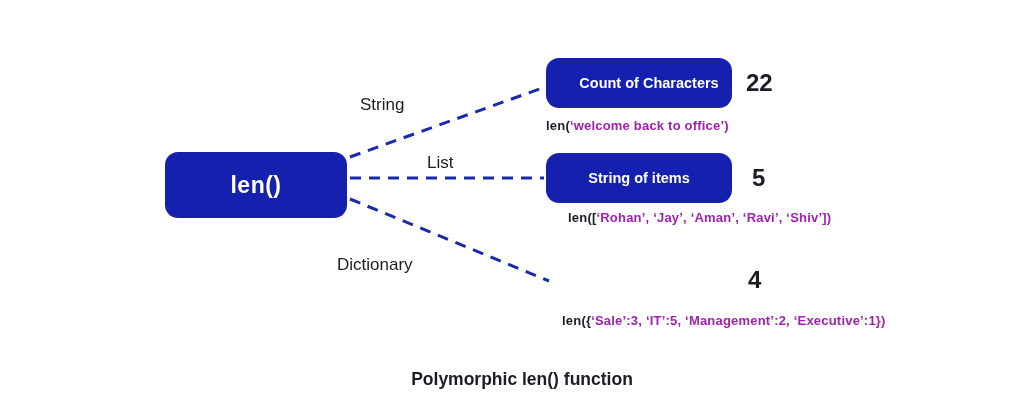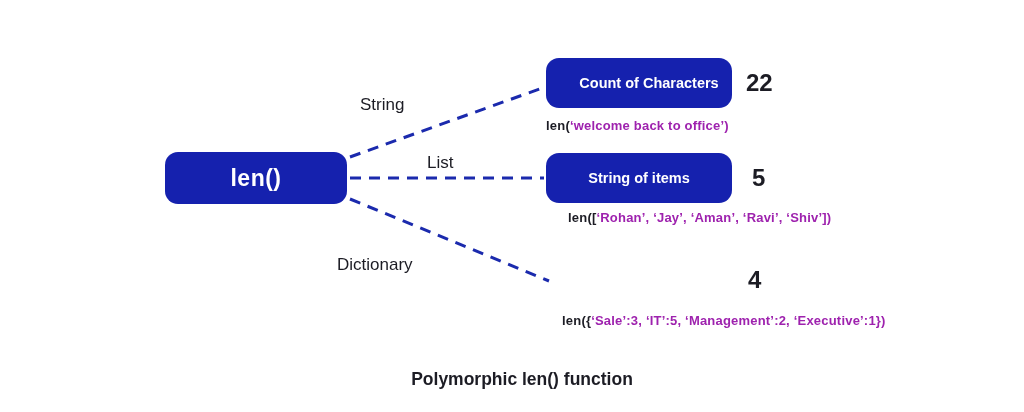--- a/index.html
+++ b/index.html
@@ -26,21 +26,21 @@
   }
   .node{
     position:absolute;
     background:var(--node-blue,#1521ae);
     color:#ffffff;
     border-radius:13px;
     display:flex; align-items:center; justify-content:center;
     font-weight:700;
     text-align:center;
   }
-  .root-node{ left:165px; top:152px; width:182px; height:52px; font-size:23px; letter-spacing:0.5px; }
+  .root-node{ left:165px; top:152px; width:182px; height:66px; font-size:23px; letter-spacing:0.5px; }
   .branch-box{ width:186px; height:50px; font-size:14.5px; }
   .bb0{ left:546px; top:58px;padding-left:20px; }
   .bb1{ left:546px; top:153px; }
   .bb2{ left:546px; top:253px; }
   .result{
     position:absolute; color:var(--text-dark,#1c1c24);
     font-weight:700; font-size:24px; line-height:20px;
   }
   .r0{ left:746px; top:73px; }
   .r1{ left:752px; top:168px; }

